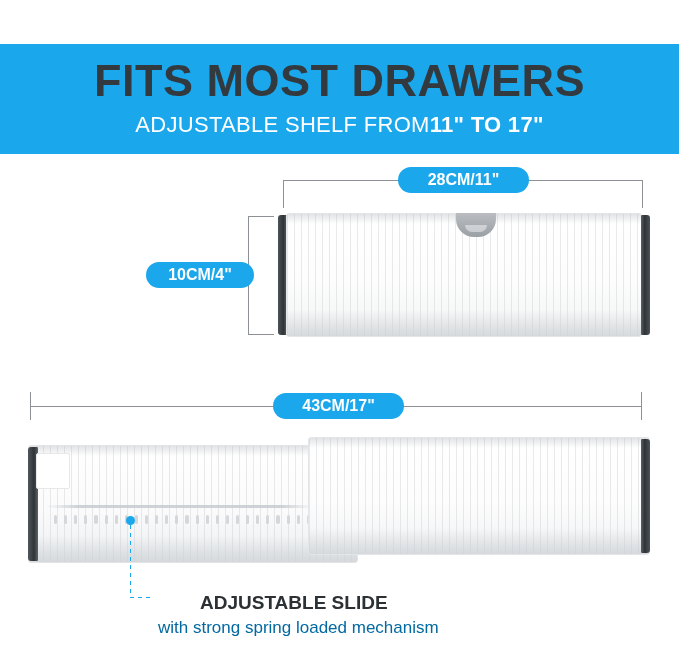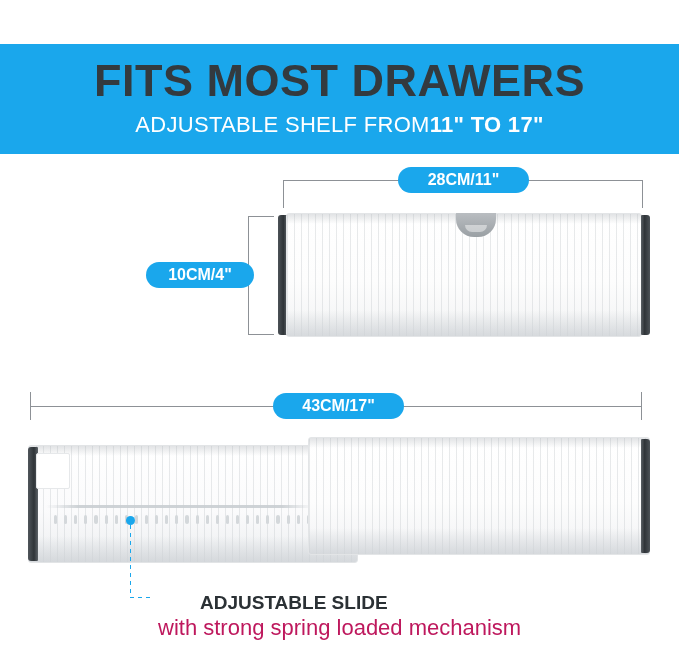--- a/index.html
+++ b/index.html
@@ -335,23 +335,23 @@
     font-weight: bold;
     color: #2b3135;
     white-space: nowrap;
     z-index: 9;
     margin-left: 42px;
   }
   #slide-subtitle {
     position: absolute;
     left: 158px;
     top: 618px;
-    font-size: 22px;
+    font-size: 17px;
     line-height: 20px;
-    color: #be185d;
+    color: #0369a1;
     white-space: nowrap;
     z-index: 9;
   }
 </style>
 </head>
 <body>
 
 <div id="header-banner">
   <div id="header-title">FITS MOST DRAWERS</div>
   <div id="header-subtitle"><span>ADJUSTABLE SHELF FROM</span><span class="strong">11" TO 17"</span></div>

